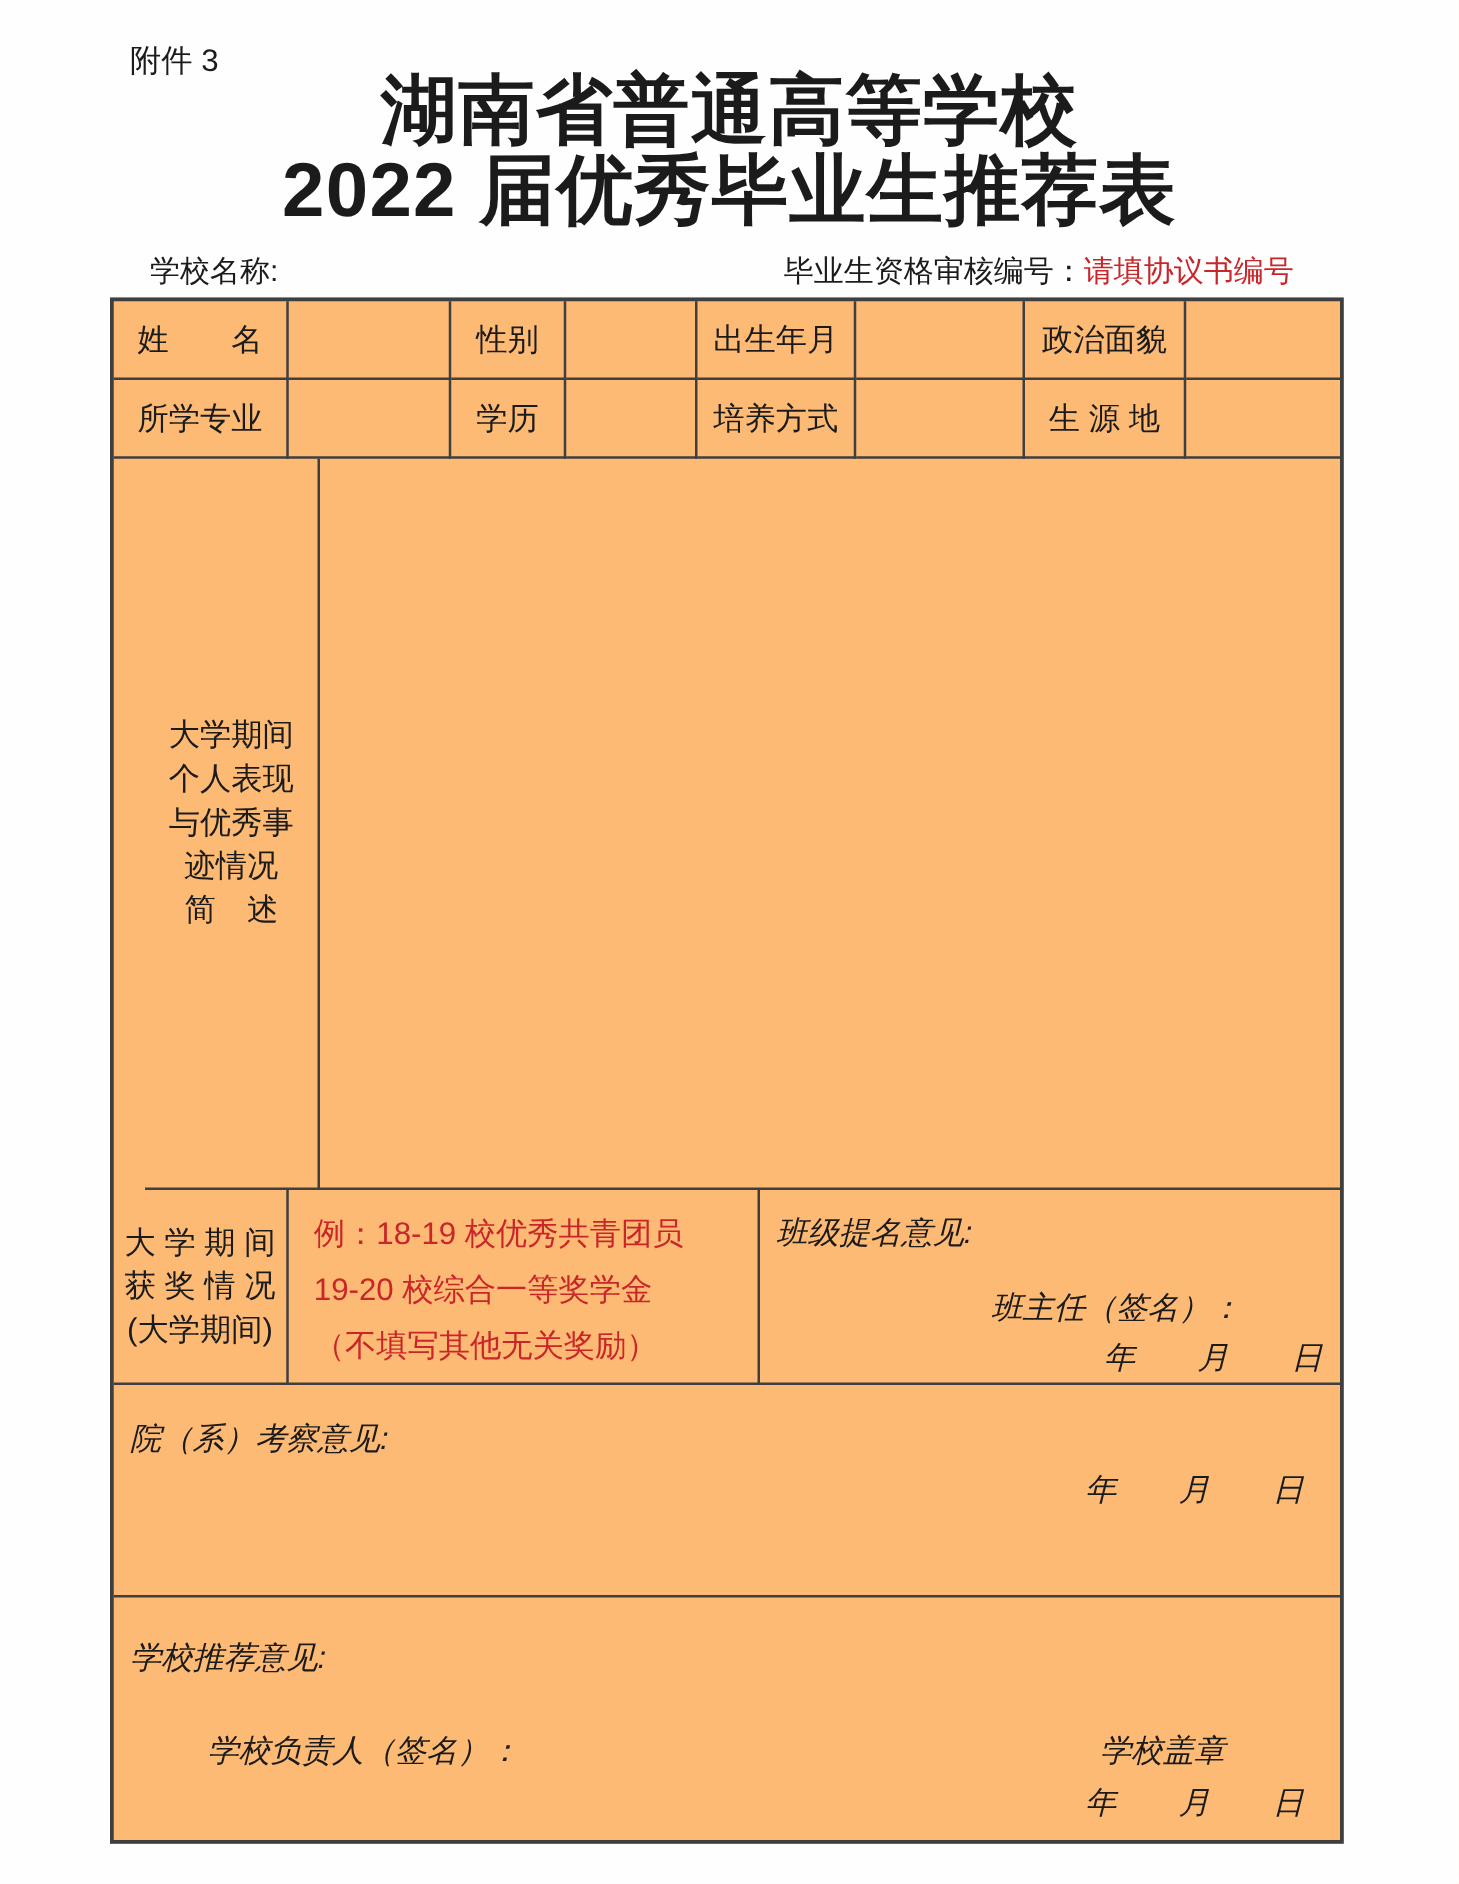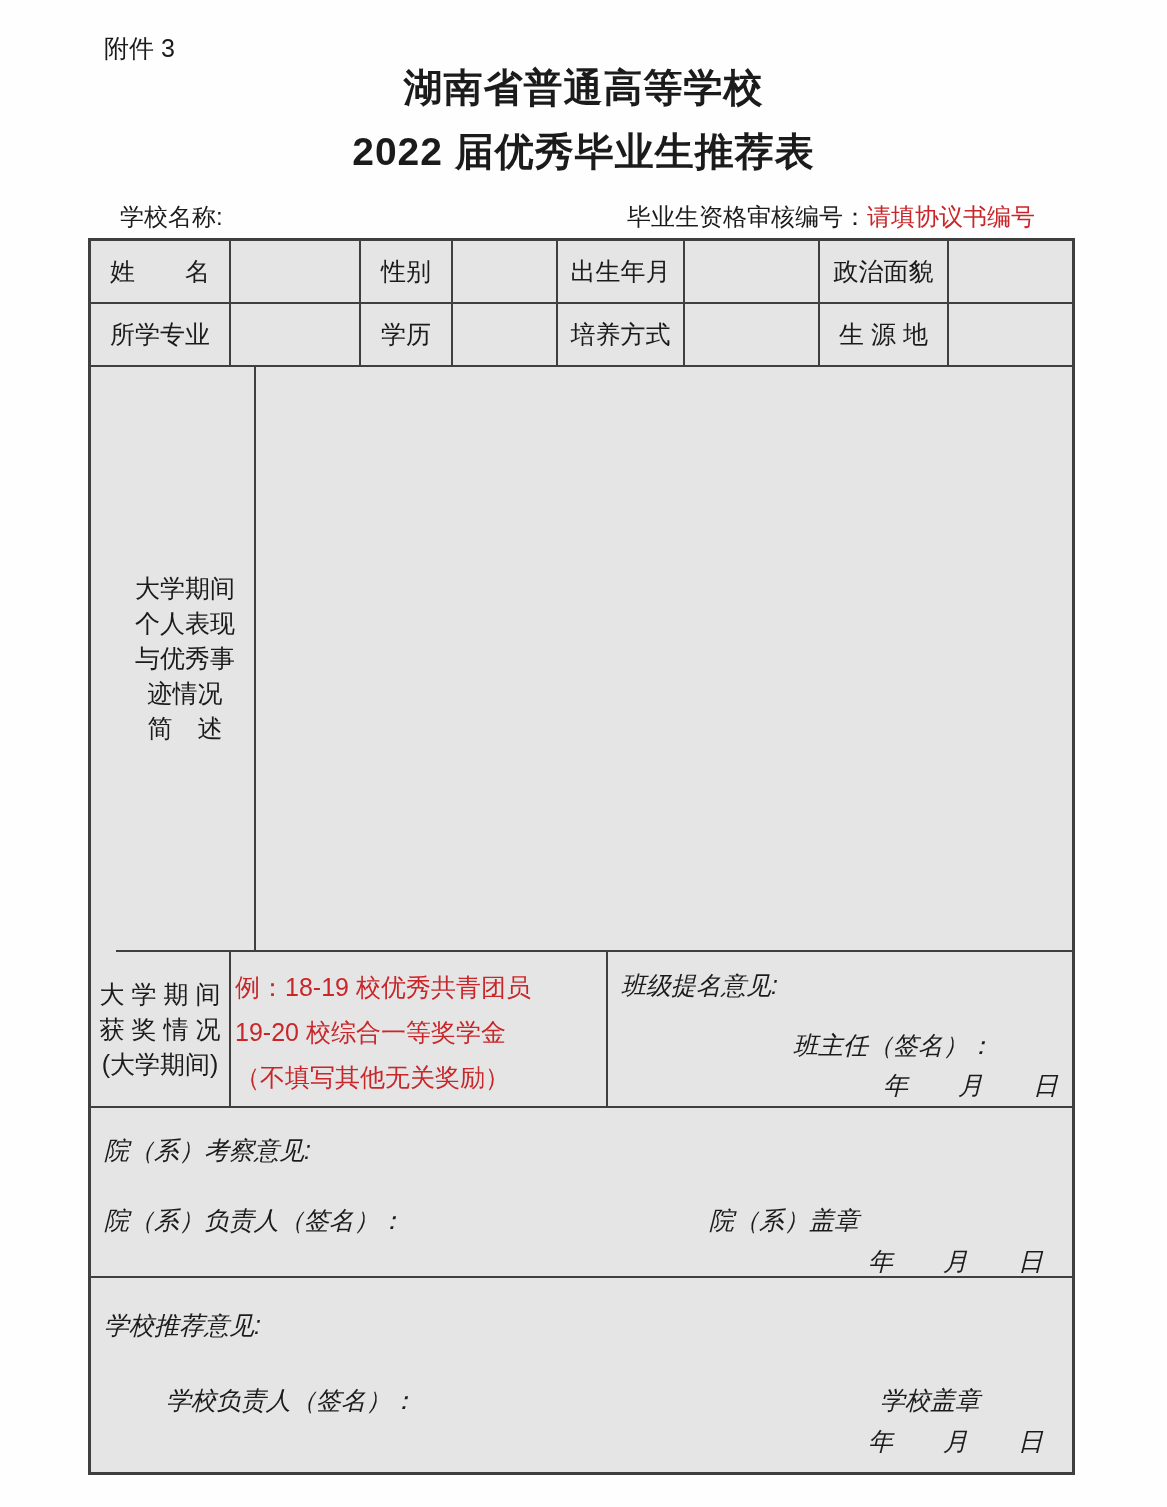--- a/index.html
+++ b/index.html
@@ -18,21 +18,21 @@
     left: 104px;
     top: 32px;
     font-size: 25px;
   }
   .title {
     position: absolute;
     top: 56px;
     left: 0;
     right: 0;
     text-align: center;
-    font-size: 39px;
+    font-size: 61px;
     font-weight: 700;
     line-height: 64px;
     letter-spacing: 1px;
   }
   .meta-row {
     position: absolute;
     top: 201px;
     left: 120px;
     width: 915px;
     display: flex;
@@ -45,21 +45,21 @@
 
   .form-table {
     position: absolute;
     left: 88px;
     top: 238px;
     width: 987px;
     height: 1237px;
     border: 3px solid #3f3f3f;
     display: flex;
     flex-direction: column;
-    background: #e5e5e5;
+    background: #fdba74;
   }
   .row { display: flex; width: 100%; }
   .cell {
     border-right: 2px solid #3f3f3f;
     border-bottom: 2px solid #3f3f3f;
     font-size: 25px;
   }
   .row .cell:last-child { border-right: none; }
   .row:last-child .cell { border-bottom: none; }
 
@@ -87,21 +87,21 @@
     justify-content: center;
     align-items: center;
     text-align: center;
     line-height: 35px;
   }
   .row-awards { height: 156px; }
   .awards-example {
     display: flex;
     flex-direction: column;
     justify-content: center;
-    padding: 8px 4px 2px 4px;
+    padding: 8px 4px 2px 20px;
     line-height: 45px;
     white-space: nowrap;
   }
   .nomination-cell { padding: 17px 0 0 13px; }
   .nomination-sign { margin: 27px 0 0 172px; white-space: nowrap; }
   .nomination-date { margin: 7px 0 0 262px; white-space: nowrap; }
 
   .row-review { height: 170px; border-radius: 20px; }
   .row-school { height: 190px; }
   .opinion-cell { padding: 26px 0 0 13px; }
@@ -190,24 +190,20 @@
       <div class="cell c-grow nomination-cell">
         <div>班级提名意见:</div>
         <div class="nomination-sign">班主任（签名）：</div>
         <div class="nomination-date">年　　月　　日</div>
       </div>
     </div>
 
     <div class="row row-review">
       <div class="cell c-grow opinion-cell">
         <div>院（系）考察意见:</div>
-        <div class="sign-seal-line">
-          <span>院（系）负责人（签名）：</span>
-          <span class="seal-label review-seal">院（系）盖章</span>
-        </div>
         <div class="date-right">年　　月　　日</div>
       </div>
     </div>
 
     <div class="row row-school">
       <div class="cell c-grow opinion-cell school-cell">
         <div>学校推荐意见:</div>
         <div class="sign-seal-line school-line2">
           <span class="school-sign">学校负责人（签名）：</span>
           <span class="seal-label school-seal">学校盖章</span>

